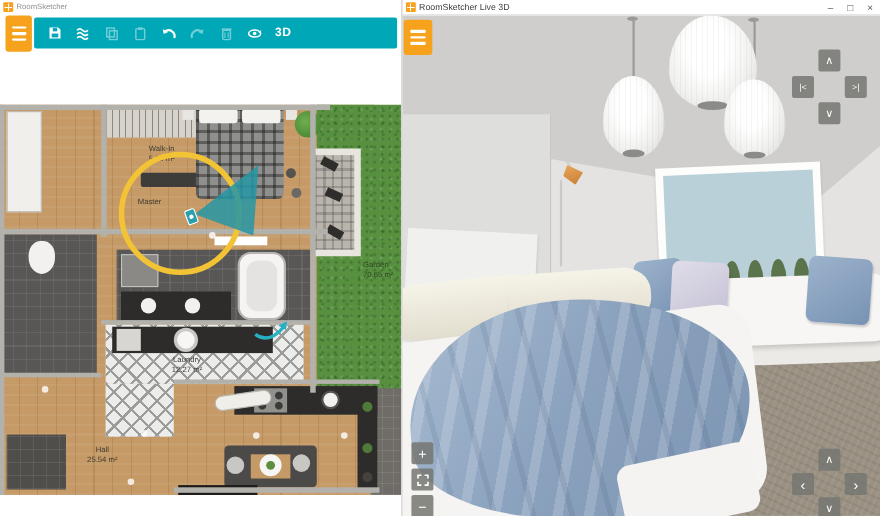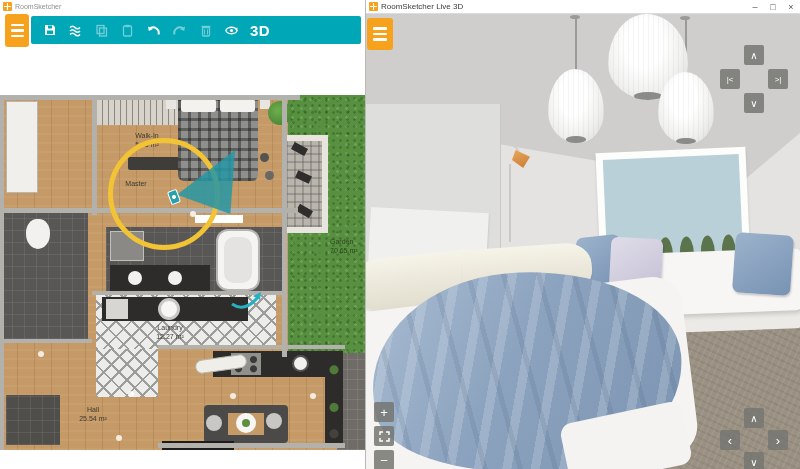--- a/index.html
+++ b/index.html
@@ -18,21 +18,21 @@
   .lw-title { font-size:7px; color:#8f8f8d; }
   .lw-toolbar { position:absolute; left:0; top:13px; width:100%; height:36px; background:#fff; }
   .hamburger { position:absolute; left:5px; top:1px; width:24px; height:33px; background:#f6a21d;
                border-radius:3px; display:flex; flex-direction:column; gap:3px;
                align-items:center; justify-content:center; cursor:pointer; }
   .hamburger i { display:block; width:13px; height:2.4px; background:#fff; border-radius:1px; }
   .teal-bar { position:absolute; left:31px; top:3px; right:4px; height:28px; background:#00a7b7;
               border-radius:2px; display:flex; align-items:center; gap:11px; padding-left:11px; }
   .tool-btn { width:15px; height:15px; display:flex; align-items:center; justify-content:center; }
   .tool-btn.dim { opacity:.45; }
-  .threed { color:#fff; font-weight:bold; font-size:15px; letter-spacing:.5px; }
+  .threed { color:#fff; font-weight:bold; font-size:11px; letter-spacing:.5px; }
 
   
   #plan { position:absolute; left:0; top:95px; width:365px; height:355px; overflow:hidden; background:#fff; }
   .wood { background-color:#c59a66;
     background-image:repeating-linear-gradient(90deg, rgba(90,55,20,.14) 0 1px, transparent 1px 17px),
                      repeating-linear-gradient(0deg, rgba(255,255,255,.06) 0 2px, transparent 2px 9px); }
   .grass { background-color:#579140;
     background-image:radial-gradient(circle, rgba(0,0,0,.20) 1px, transparent 1.6px),
                      radial-gradient(circle, rgba(255,255,255,.14) 1px, transparent 1.6px),
                      radial-gradient(circle, rgba(0,60,0,.25) 1px, transparent 1.6px);

